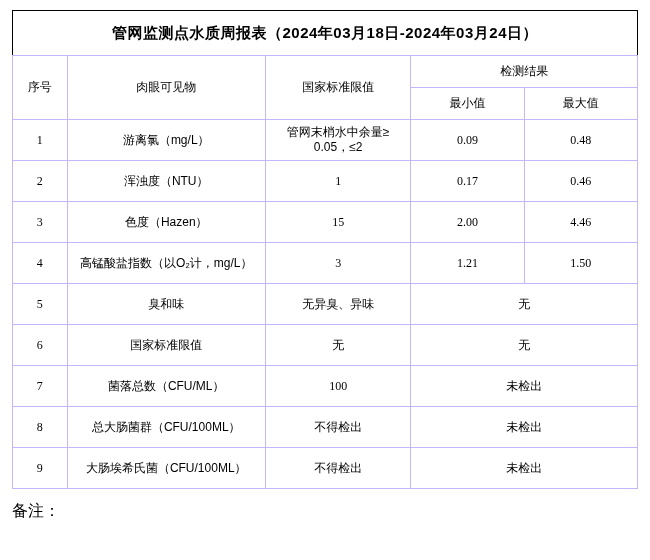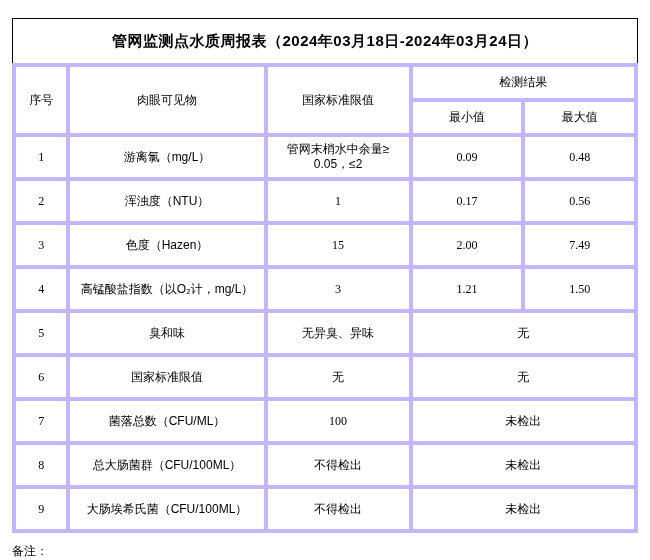--- a/index.html
+++ b/index.html
@@ -21,34 +21,33 @@
     box-sizing: border-box;
     padding: 10px 12px 0 12px;
   }
   .title-box {
     border: 1px solid #000;
     border-bottom: none;
     height: 44px;
     display: flex;
     align-items: center;
     justify-content: center;
-    margin-top: 8px;
   }
   .title-text {
     font-size: 15px;
     font-weight: bold;
     letter-spacing: 0.5px;
   }
   table.report {
     width: 100%;
     border-collapse: collapse;
     table-layout: fixed;
   }
   table.report td, table.report th {
-    border: 4px solid #c4b5fd;
+    border: 1px solid #c4b5fd;
     text-align: center;
     vertical-align: middle;
     font-size: 12px;
     font-weight: normal;
     padding: 2px 3px;
   }
   .hdr-row td {
     height: 27px;
   }
   .hdr-main td {
@@ -65,21 +64,21 @@
   .num {
     font-family: "Liberation Serif", "DejaVu Serif", serif;
     font-size: 12.5px;
   }
   .std-two-line {
     line-height: 1.25;
     font-size: 12px;
   }
   .notes {
     margin-top: 9px;
-    font-size: 12px;
+    font-size: 16px;
     line-height: 1.65;
   }
   .notes div {
     white-space: nowrap;
   }
 </style>
 </head>
 <body>
 
 <div class="page">
@@ -117,29 +116,29 @@
         </td>
         <td class="num">0.09</td>
         <td class="num">0.48</td>
       </tr>
 
       <tr class="body-row">
         <td class="num">2</td>
         <td>浑浊度（NTU）</td>
         <td class="num">1</td>
         <td class="num">0.17</td>
-        <td class="num">0.56</td>
+        <td class="num">0.46</td>
       </tr>
 
       <tr class="body-row">
         <td class="num">3</td>
         <td>色度（Hazen）</td>
         <td class="num">15</td>
         <td class="num">2.00</td>
-        <td class="num">7.49</td>
+        <td class="num">4.46</td>
       </tr>
 
       <tr class="body-row">
         <td class="num">4</td>
         <td>高锰酸盐指数（以O₂计，mg/L）</td>
         <td class="num">3</td>
         <td class="num">1.21</td>
         <td class="num">1.50</td>
       </tr>
 

